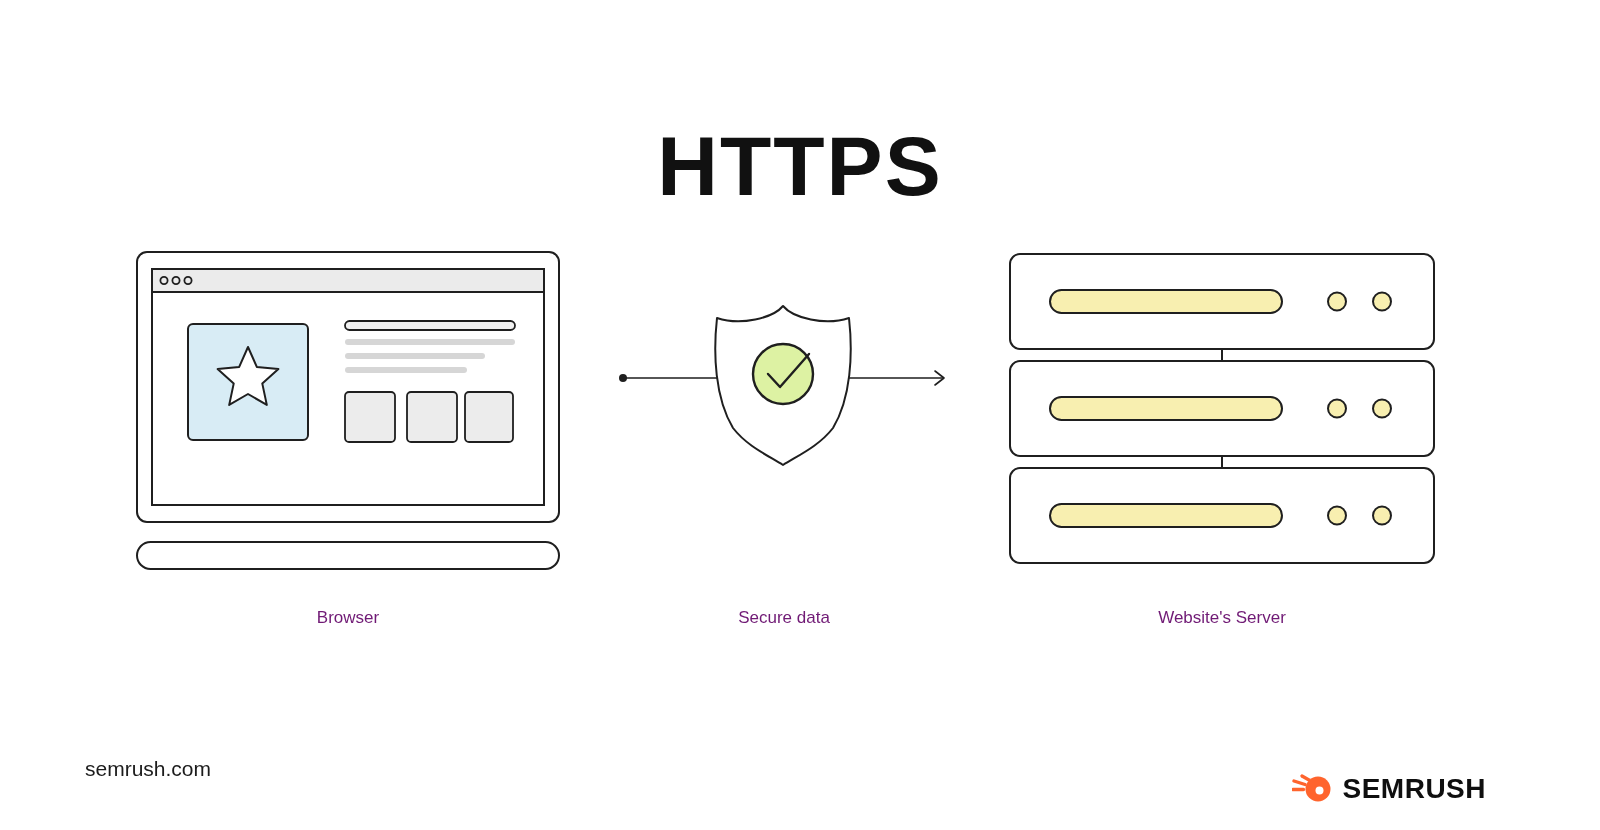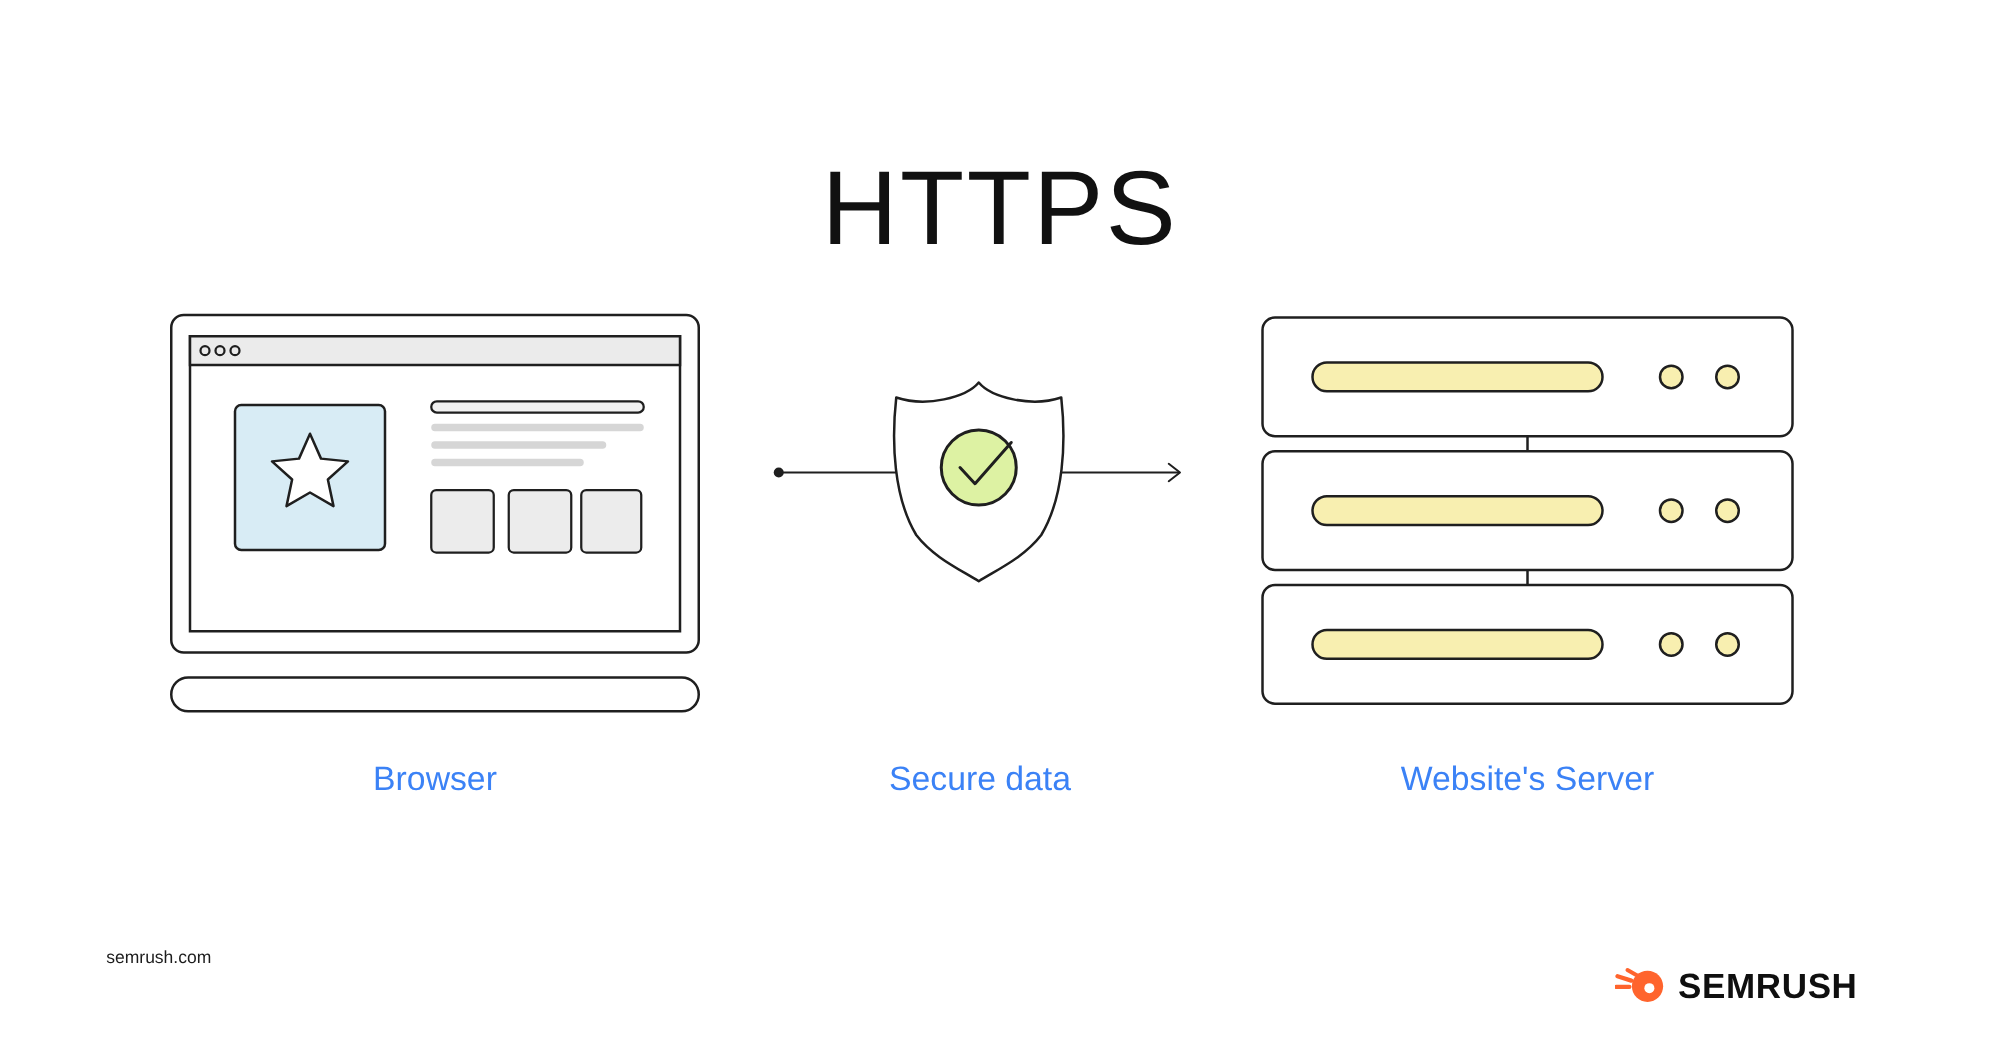--- a/index.html
+++ b/index.html
@@ -15,46 +15,46 @@
     background: #ffffff;
     overflow: hidden;
   }
   .title {
     position: absolute;
     top: 62px;
     left: 0;
     width: 100%;
     text-align: center;
     font-size: 84px;
-    font-weight: 400;
+    font-weight: 700;
     letter-spacing: 2px;
     color: #111111;
   }
   .illus {
     position: absolute;
   }
   .illus-browser { left: 135px; top: 250px; }
   .illus-flow    { left: 613px; top: 294px; }
   .illus-server  { left: 1008px; top: 252px; }
   .caption {
     position: absolute;
     top: 608px;
     text-align: center;
-    font-size: 27px;
+    font-size: 17px;
     font-weight: 500;
-    color: #3b82f6;
+    color: #701a75;
   }
   .caption-browser { left: 135px;  width: 426px; }
   .caption-secure  { left: 613px;  width: 342px; }
   .caption-server  { left: 1008px; width: 428px; }
   .footer-site {
     position: absolute;
     left: 85px;
     top: 757px;
-    font-size: 14px;
+    font-size: 21px;
     color: #1c1c1c;
   }
   .brand {
     position: absolute;
     right: 114px;
     top: 772px;
     display: flex;
     align-items: center;
     gap: 10px;
   }

